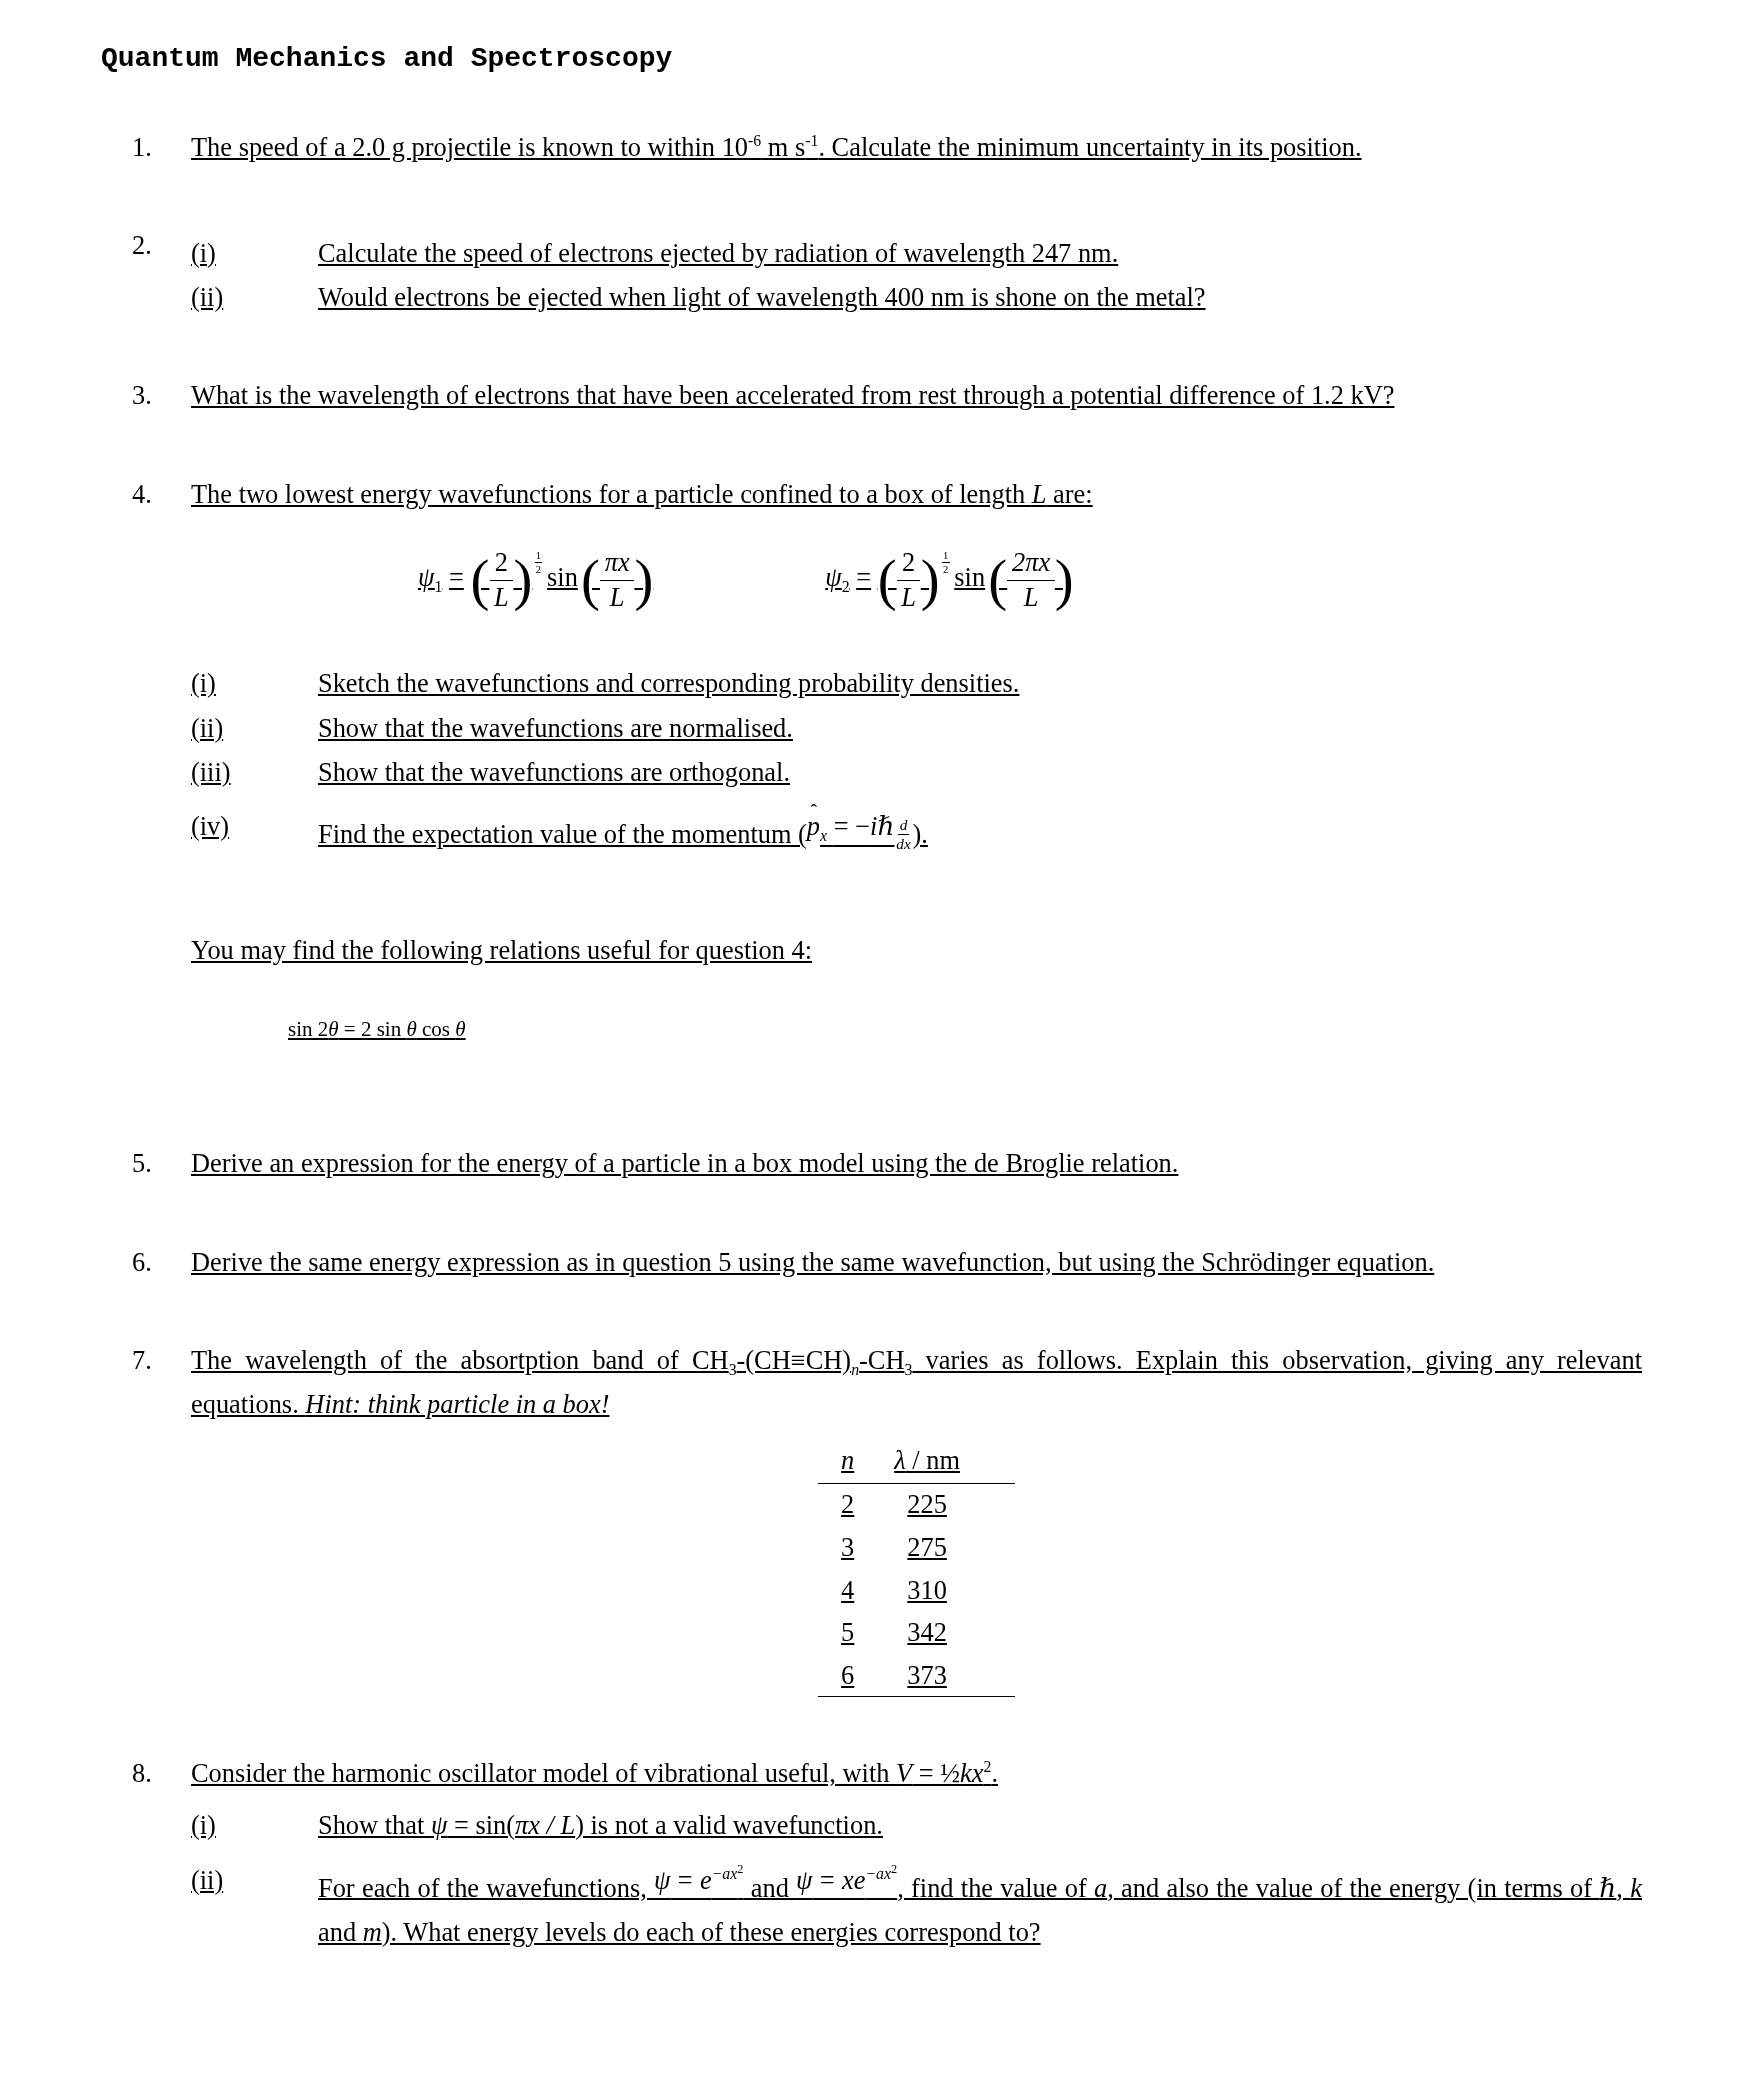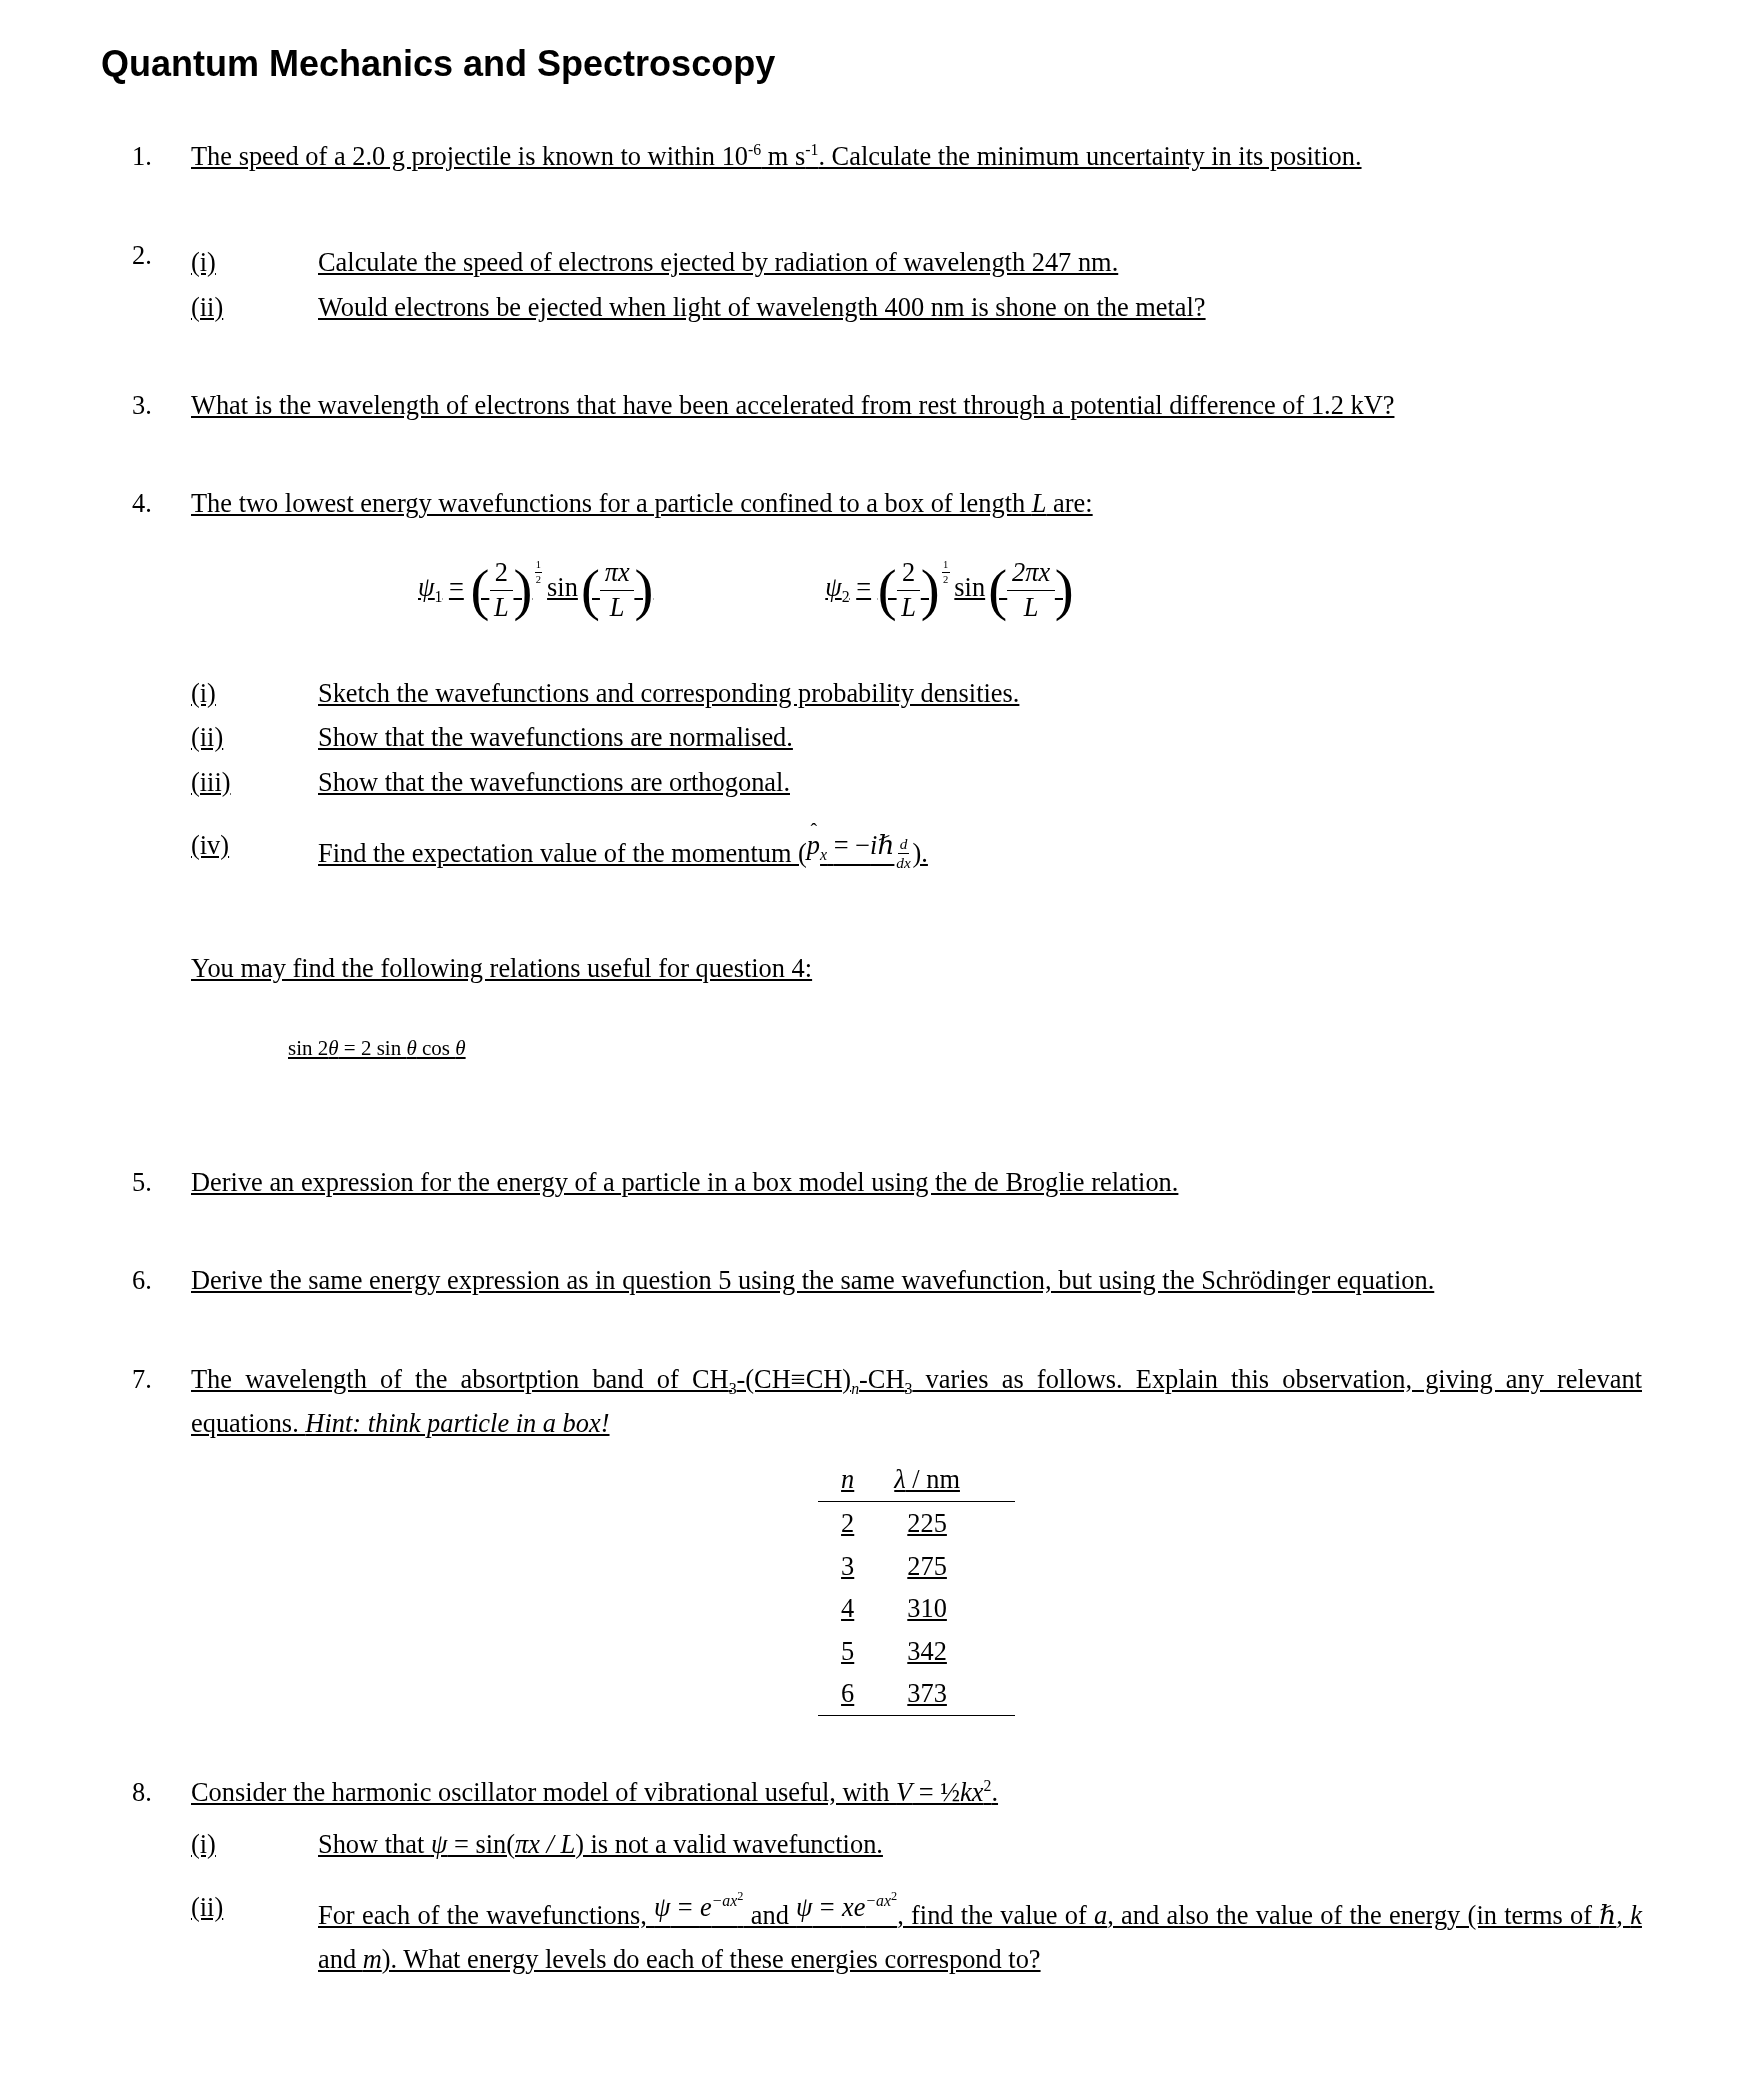--- a/index.html
+++ b/index.html
@@ -3,29 +3,29 @@
 <meta charset="utf-8">
 <style>
   html,body{margin:0;padding:0;background:#fff;}
   .page{
     width:1741px;height:2416px;box-sizing:border-box;
     padding:42px 99px 0 101px;
     font-family:"Liberation Serif","DejaVu Serif",serif;
     font-size:26.4px;line-height:1.68;color:#000;
     overflow:hidden;position:relative;
   }
-  .title{font-family:Liberation Sans, sans-serif;font-weight:700;font-size:36px;margin:0 0 49px 0;line-height:1.2;}
+  .title{font-family:Liberation Mono, monospace;font-weight:700;font-size:28px;margin:0 0 49px 0;line-height:1.2;}
   p{margin:0;}
   .q{display:flex;margin:0 0 54px 31px;}
   .qnum{flex:0 0 59px;}
   .qbody{flex:1;min-width:0;text-decoration:underline;}
   .qtext{text-align:justify;}
   .sublist{margin-top:7.6px;}
   .sub{display:flex;}
-  .sub.spaced{margin-top:19px;}
+  .sub.spaced{margin-top:10px;}
   .sublabel{flex:0 0 127px;}
   .subtext{flex:1;text-align:justify;}
   .it{font-style:italic;}
   sup,sub{font-size:0.6em;line-height:0;}
   sup sup{font-size:0.78em;}
   
   .formula-row{display:flex;gap:172px;margin:30px 0 47px 227px;align-items:center;}
   .math{white-space:nowrap;}
   .meq{margin:0 0.25em;}
   .msin{margin:0 0.12em 0 0.18em;text-align:right;}

